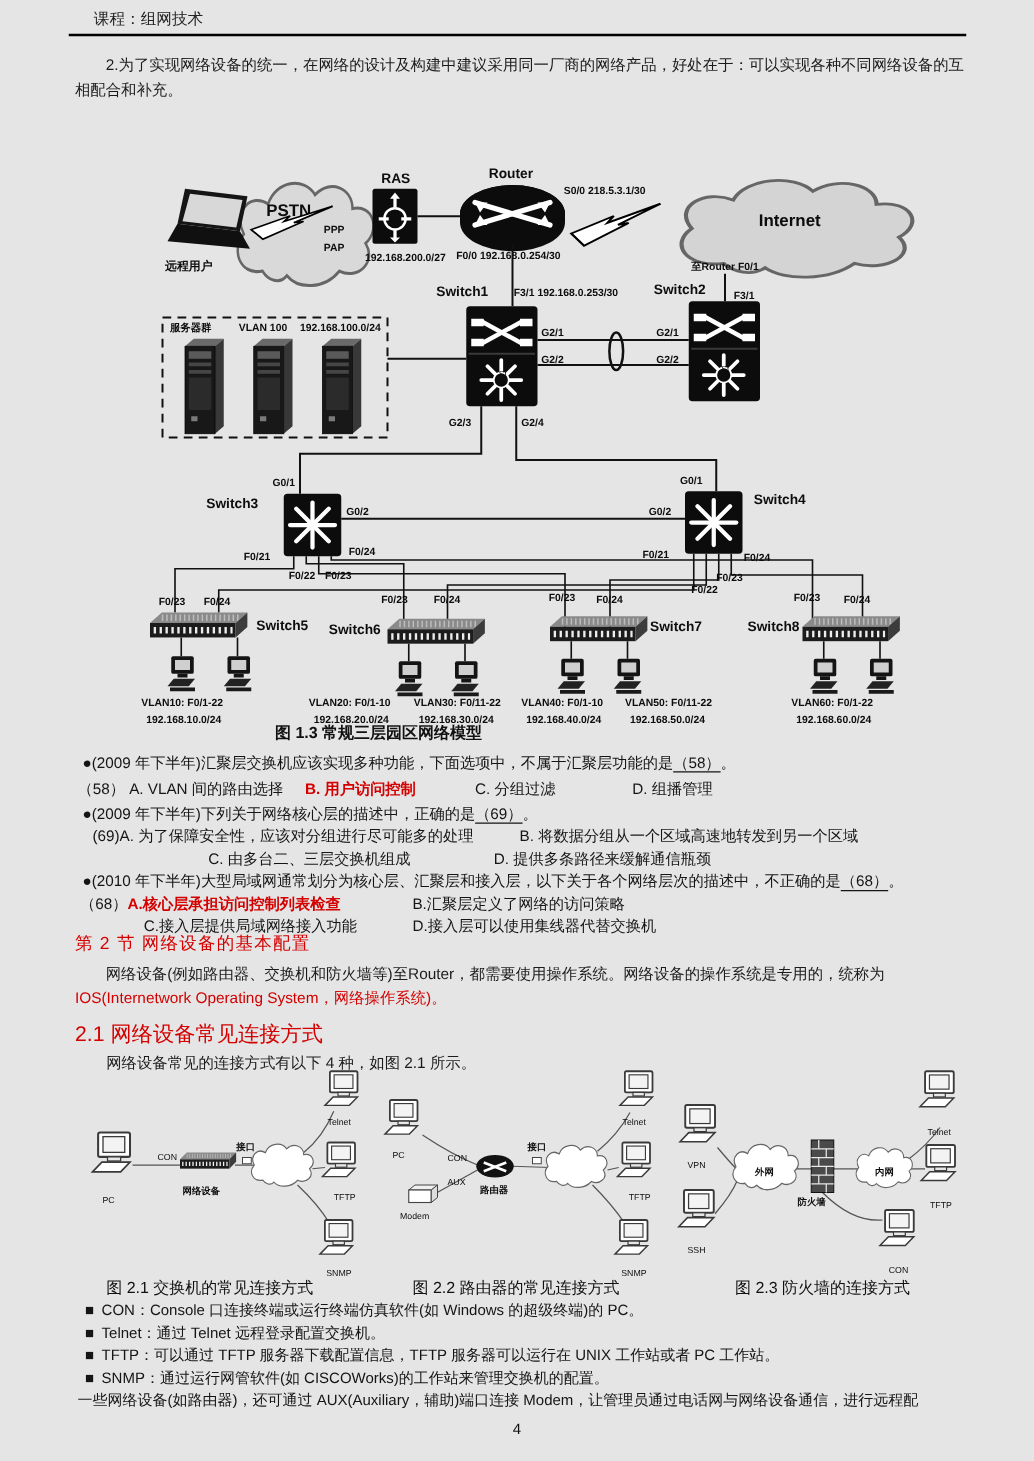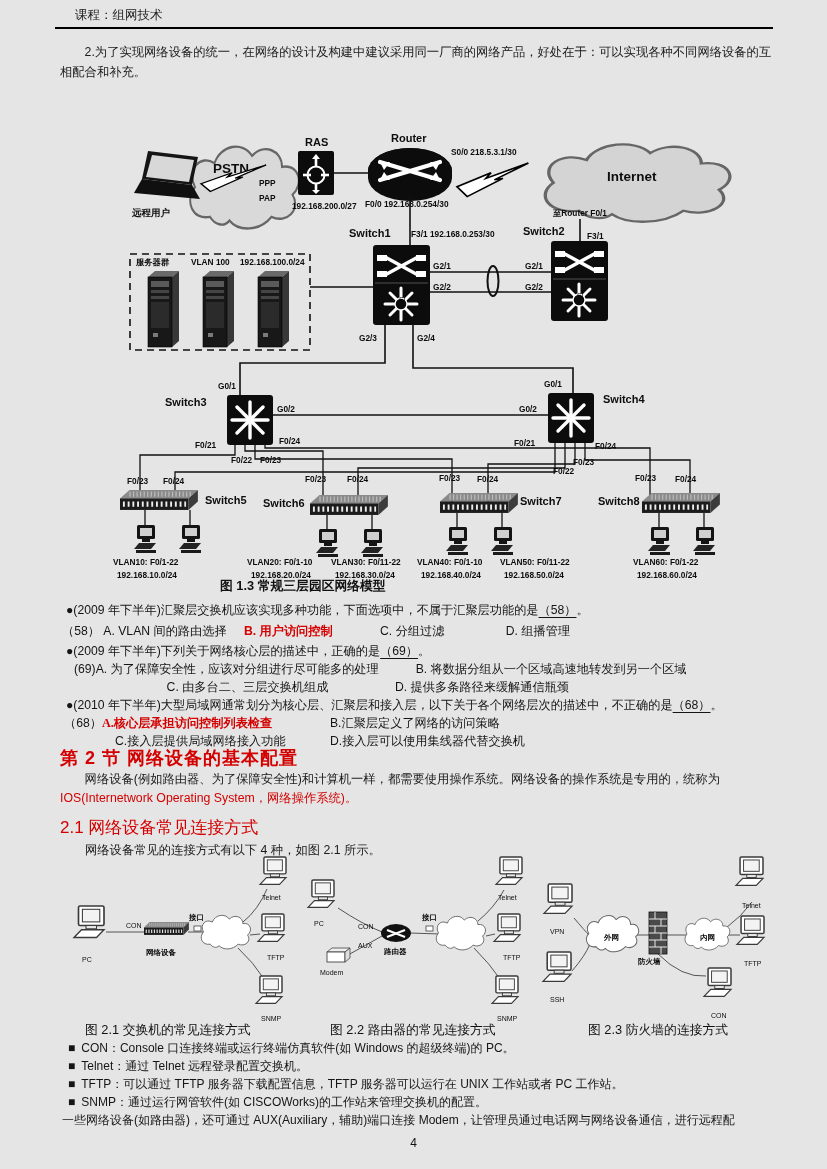--- a/index.html
+++ b/index.html
@@ -6,21 +6,21 @@
   .page{position:relative;width:827px;height:1169px;background:#e5e5e5;margin:0 auto;
         font-family:"Liberation Sans",sans-serif;color:#1b1b1b;overflow:hidden;}
   .abs{position:absolute;}
   .hdr{font-size:12.5px;color:#222;}
   .rule{border-bottom:2.5px solid #000;}
   .body-txt{font-size:12.3px;line-height:20px;color:#1b1b1b;}
   .indent{text-indent:2em;}
   .red{color:#d40000;}
   .blank{text-decoration:underline;text-underline-offset:3px;}
   .qline{font-size:12.2px;white-space:nowrap;color:#151515;}
-  .sec2{font-size:18px;font-weight:bold;color:#d40000;letter-spacing:1px;}
+  .sec2{font-size:14px;font-weight:normal;color:#d40000;letter-spacing:1px;}
   .sec21{font-size:17px;font-weight:normal;color:#d40000;}
   .cap{font-size:12.8px;color:#111;}
   .bul{font-size:12px;color:#151515;white-space:nowrap;}
   .bul .mk{margin-right:6px;}
   .pgnum{font-size:12px;color:#111;text-align:center;width:827px;}
   svg text{font-family:"Liberation Sans",sans-serif;fill:#0d0d0d;}
   .s8{font-size:8.3px;font-weight:bold;}
   .s9{font-size:9.5px;font-weight:bold;}
   .s11{font-size:11px;font-weight:bold;}
   .s13{font-size:13.5px;font-weight:bold;}
@@ -313,29 +313,29 @@
   <div class="abs qline" style="left:74px;top:661px;">
     <span>(69)</span><span style="display:inline-block;width:320px;">A. 为了保障安全性，应该对分组进行尽可能多的处理</span><span>B. 将数据分组从一个区域高速地转发到另一个区域</span>
   </div>
   <div class="abs qline" style="left:100px;top:679px;">
     <span style="display:inline-block;width:295px;text-align:center;">C. 由多台二、三层交换机组成</span><span>D. 提供多条路径来缓解通信瓶颈</span>
   </div>
   <div class="abs qline" style="left:66px;top:697px;">
     <span>●(2010 年下半年)大型局域网通常划分为核心层、汇聚层和接入层，以下关于各个网络层次的描述中，不正确的是</span><span class="blank">（68）</span><span>。</span>
   </div>
   <div class="abs qline" style="left:64px;top:715px;">
-    <span>（68）</span><span class="red" style="display:inline-block;width:228px;font-weight:bold;font-family:Liberation Serif, serif;">A.核心层承担访问控制列表检查</span><span>B.汇聚层定义了网络的访问策略</span>
+    <span>（68）</span><span class="red" style="display:inline-block;width:228px;font-weight:bold;">A.核心层承担访问控制列表检查</span><span>B.汇聚层定义了网络的访问策略</span>
   </div>
   <div class="abs qline" style="left:115px;top:733px;">
     <span style="display:inline-block;width:215px;">C.接入层提供局域网络接入功能</span><span>D.接入层可以使用集线器代替交换机</span>
   </div>
 
   <div class="abs sec2" style="left:60px;top:746px;">第 2 节  网络设备的基本配置</div>
   <div class="abs body-txt indent" style="left:60px;top:770px;width:714px;line-height:19px;">
-    <span>网络设备(例如路由器、为了保障安全性)和计算机一样，都需要使用操作系统。网络设备的操作系统是专用的，统称为</span><span class="red">IOS(Internetwork Operating System，网络操作系统)。</span>
+    <span>网络设备(例如路由器、交换机和防火墙等)至Router，都需要使用操作系统。网络设备的操作系统是专用的，统称为</span><span class="red">IOS(Internetwork Operating System，网络操作系统)。</span>
   </div>
 
   <div class="abs sec21" style="left:60px;top:816px;">2.1 网络设备常见连接方式</div>
   <div class="abs body-txt" style="left:85px;top:840px;">网络设备常见的连接方式有以下 4 种，如图 2.1 所示。</div>
 
   <svg class="abs" style="left:58px;top:856px;" width="252" height="167" viewBox="0 0 252 167">
     <line x1="48" y1="76" x2="88" y2="76" class="curve"></line>
     <path d="M130,76 H150" class="curve"></path>
     <path d="M185,66 Q200,54 209,33" class="curve"></path>
     <line x1="192" y1="79" x2="202" y2="78" class="curve"></line>

